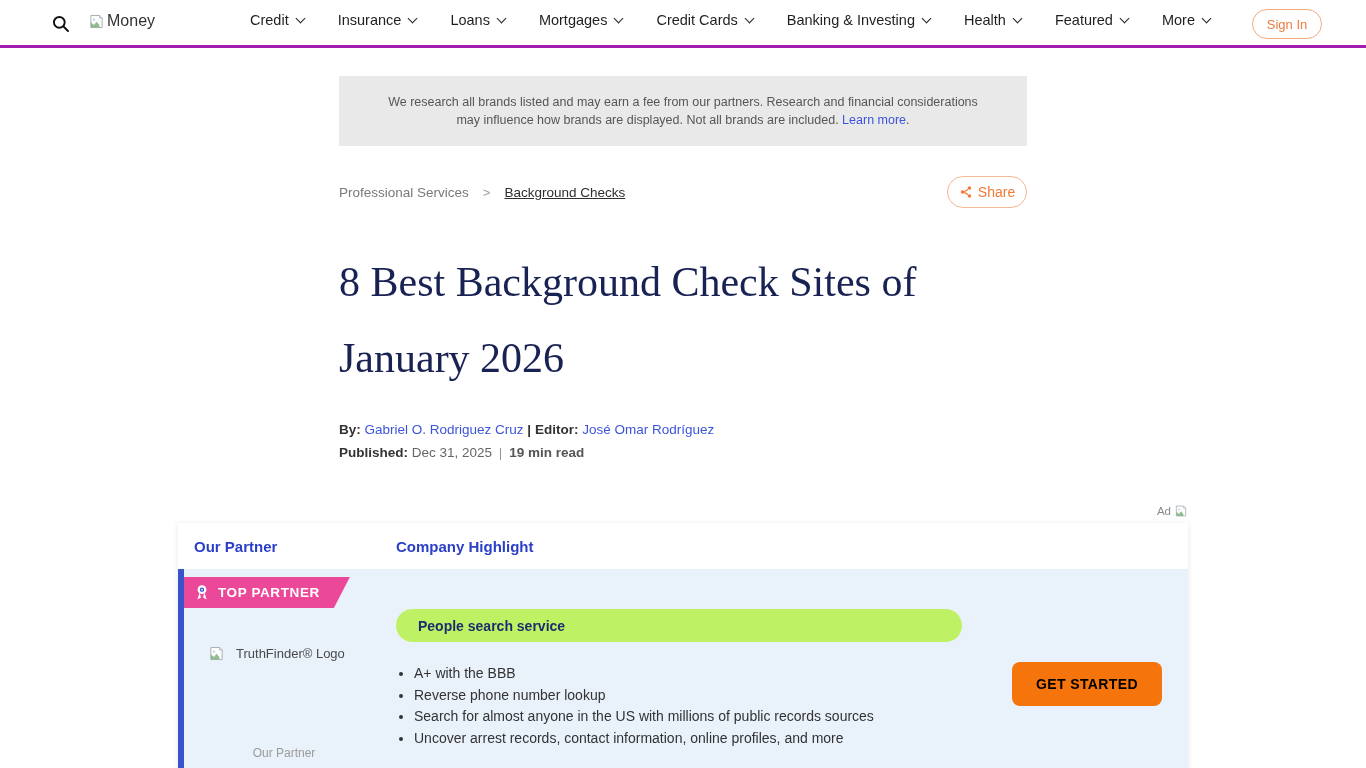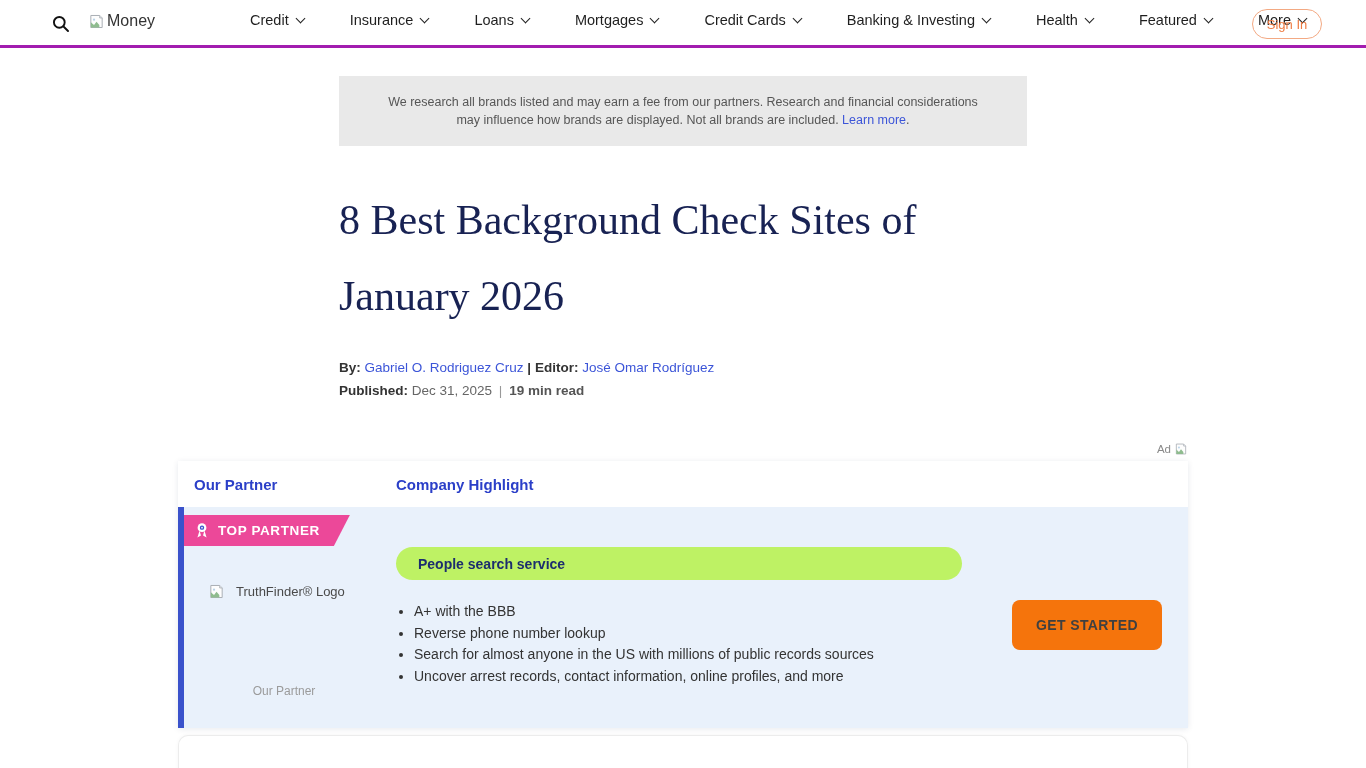--- a/index.html
+++ b/index.html
@@ -6,21 +6,21 @@
   html,body { width:1366px; height:768px; background:#fff; }
   body { font-family:"Liberation Sans", sans-serif; overflow:hidden; }
   .page { width:1366px; height:768px; position:relative; background:#fff; overflow:hidden; }
 
   
   .topnav { height:48px; background:#fff; border-bottom:3px solid #a21caf;
             display:flex; align-items:center; position:relative; }
   .search-btn { position:absolute; left:51px; top:14px; cursor:pointer; display:inline-flex; }
   .logo { position:absolute; left:88px; top:12px; display:flex; align-items:center; gap:2px;
           font-size:16px; color:#333; text-decoration:none; cursor:pointer; }
-  .nav-center { position:absolute; left:250px; top:0; height:40px; display:flex; align-items:center; gap:46px; }
+  .nav-center { position:absolute; left:250px; top:0; height:40px; display:flex; align-items:center; gap:34px; }
   .nav-item { display:flex; align-items:center; font-size:14.5px; color:#1f1f1f; cursor:pointer; white-space:nowrap; }
   .chev { width:7px; height:7px; border-right:1.8px solid #222; border-bottom:1.8px solid #222;
           display:inline-block; transform:rotate(45deg); margin-left:8px; margin-top:-4px; }
   .signin { position:absolute; right:44px; top:9px; width:70px; height:30px; border:1px solid #f3a983;
             border-radius:16px; color:#ee7b42; font-size:13px; font-weight:500;
             display:flex; align-items:center; justify-content:center; cursor:pointer; }
 
   
   .disclaimer { width:688px; margin:28px auto 0; background:#e9e9e9; padding:17px 36px;
                 text-align:center; font-size:12.5px; line-height:18px; color:#565656; }
@@ -69,22 +69,22 @@
   .caption { position:absolute; left:0; top:177px; width:200px; text-align:center;
              font-size:12px; color:#9b9b9b; }
 
   .pill { position:absolute; left:212px; top:40px; width:566px; height:33px; background:#bef264;
           border-radius:17px; display:flex; align-items:center; padding-left:22px; }
   .pill span { font-size:14px; font-weight:bold; color:#1c2d6e; }
 
   ul.bullets { position:absolute; left:214px; top:97px; list-style:disc; padding-left:16px; }
   ul.bullets li { font-size:14px; color:#333; margin-bottom:7px; line-height:14.5px; }
 
-  .cta { position:absolute; left:828px; top:93px; width:150px; height:50px; background:#f5740c;
-         border-radius:8px; color:#404040; font-size:14px; font-weight:bold; letter-spacing:0.4px;
+  .cta { position:absolute; left:828px; top:93px; width:150px; height:44px; background:#f5740c;
+         border-radius:8px; color:#000000; font-size:14px; font-weight:bold; letter-spacing:0.4px;
          display:flex; align-items:center; justify-content:center; cursor:pointer; text-decoration:none; }
 
   .pt-next { width:1010px; margin:7px auto 0; height:40px; background:#fff;
              border:1px solid #ececec; border-bottom:none; border-radius:10px 10px 0 0;
              box-shadow:0 0 4px rgba(0,0,0,0.04); }
 </style>
 </head>
 <body>
 
 <div class="page">
@@ -146,20 +146,38 @@
         </a>
     </nav>
     <a class="signin">Sign In</a>
   </header>
 
   <div class="disclaimer">
     <span>We research all brands listed and may earn a fee from our partners. Research and financial considerations may influence how brands are displayed. Not all brands are included.</span>
     <a>Learn more</a><span>.</span>
   </div>
 
+  <div class="crumb-row">
+    <div class="breadcrumb">
+      <a class="crumb-parent">Professional Services</a>
+      <span class="crumb-sep">&gt;</span>
+      <a class="crumb-current">Background Checks</a>
+    </div>
+    <a class="share-btn">
+      <span style="display:inline-flex;">
+        <svg width="14" height="14" viewBox="0 0 24 24" fill="#f17936">
+          <circle cx="18" cy="5" r="3"></circle>
+            <circle cx="6" cy="12" r="3"></circle>
+            <circle cx="18" cy="19" r="3"></circle>
+          <path d="M8.3 10.5l7-4.2 1.1 1.8-7 4.2zM8.3 13.5l7 4.2 1.1-1.8-7-4.2z"></path>
+        </svg>
+      </span>
+      <span>Share</span>
+    </a>
+  </div>
 
   <h1 class="title">8 Best Background Check Sites of January 2026</h1>
 
   <div class="byline">
     <span class="b">By:</span>
     <a>Gabriel O. Rodriguez Cruz</a>
     <span class="b">| Editor:</span>
     <a>José Omar Rodríguez</a>
   </div>
 

